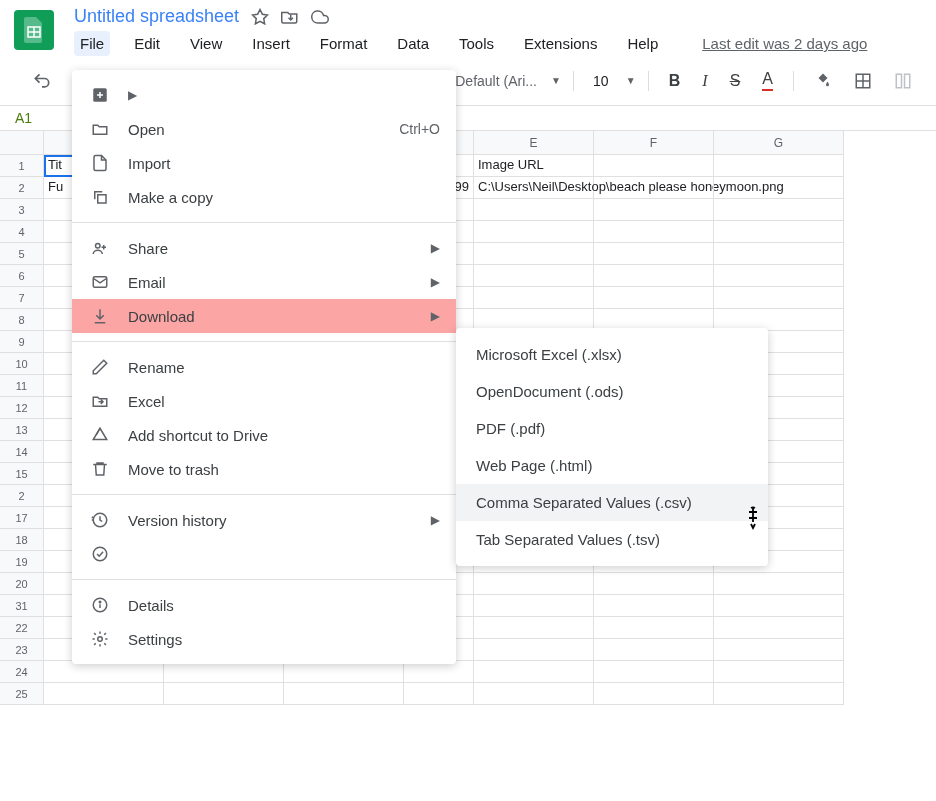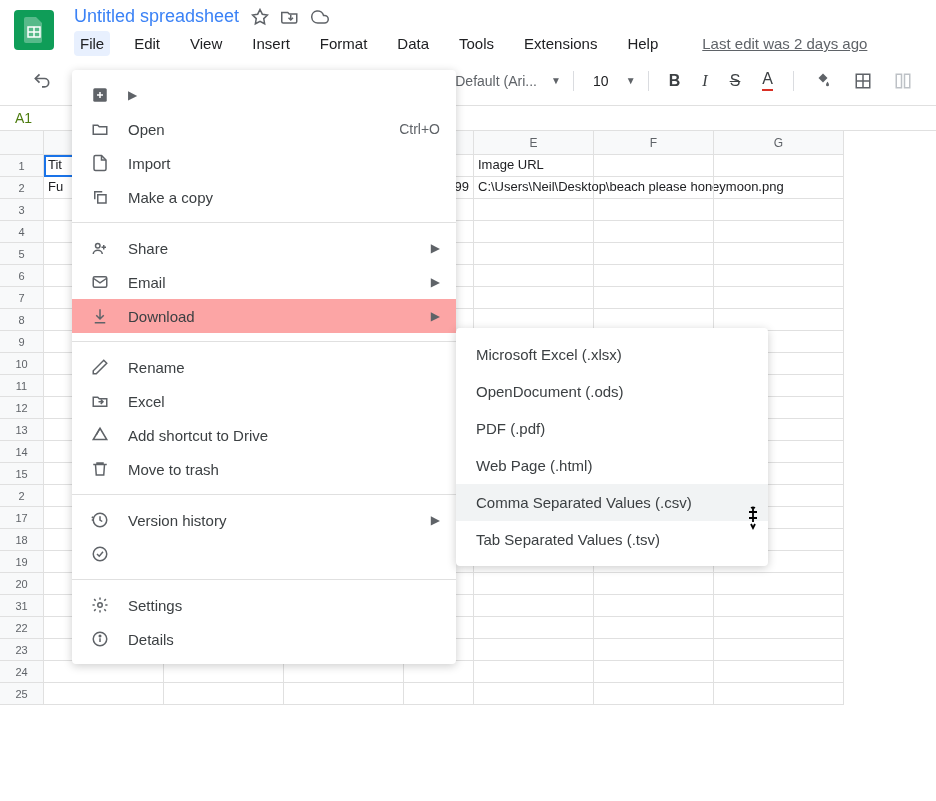--- a/index.html
+++ b/index.html
@@ -537,35 +537,35 @@
         <svg width="18" height="18" viewBox="0 0 24 24" fill="none" stroke="#5f6368" stroke-width="2">
           <circle cx="12" cy="12" r="9"></circle>
           <path d="M8 12l3 3 5-6"></path>
         </svg>
       </span>
     </div>
     <div class="menu-divider"></div>
     <div class="menu-row">
       <span class="menu-icon">
         <svg width="18" height="18" viewBox="0 0 24 24" fill="none" stroke="#5f6368" stroke-width="2">
-          <circle cx="12" cy="12" r="3"></circle>
-          <path d="M12 2v3M12 19v3M4.2 4.2l2.1 2.1M17.7 17.7l2.1 2.1M2 12h3M19 12h3M4.2 19.8l2.1-2.1M17.7 6.3l2.1-2.1"></path>
-        </svg>
-      </span>
-      <span class="menu-label">Settings</span>
-    </div>
-    <div class="menu-row">
-      <span class="menu-icon">
-        <svg width="18" height="18" viewBox="0 0 24 24" fill="none" stroke="#5f6368" stroke-width="2">
           <circle cx="12" cy="12" r="9"></circle>
           <line x1="12" y1="11" x2="12" y2="16"></line>
           <circle cx="12" cy="8" r="1" fill="#5f6368"></circle>
         </svg>
       </span>
       <span class="menu-label">Details</span>
+    </div>
+    <div class="menu-row">
+      <span class="menu-icon">
+        <svg width="18" height="18" viewBox="0 0 24 24" fill="none" stroke="#5f6368" stroke-width="2">
+          <circle cx="12" cy="12" r="3"></circle>
+          <path d="M12 2v3M12 19v3M4.2 4.2l2.1 2.1M17.7 17.7l2.1 2.1M2 12h3M19 12h3M4.2 19.8l2.1-2.1M17.7 6.3l2.1-2.1"></path>
+        </svg>
+      </span>
+      <span class="menu-label">Settings</span>
     </div>
   </div>
 <div class="submenu" id="download-submenu">
     <div class="sub-row">Microsoft Excel (.xlsx)</div>
     <div class="sub-row">OpenDocument (.ods)</div>
     <div class="sub-row">PDF (.pdf)</div>
     <div class="sub-row">Web Page (.html)</div>
     <div class="sub-row hovered">Comma Separated Values (.csv)</div>
     <div class="sub-row">Tab Separated Values (.tsv)</div>
   </div>

